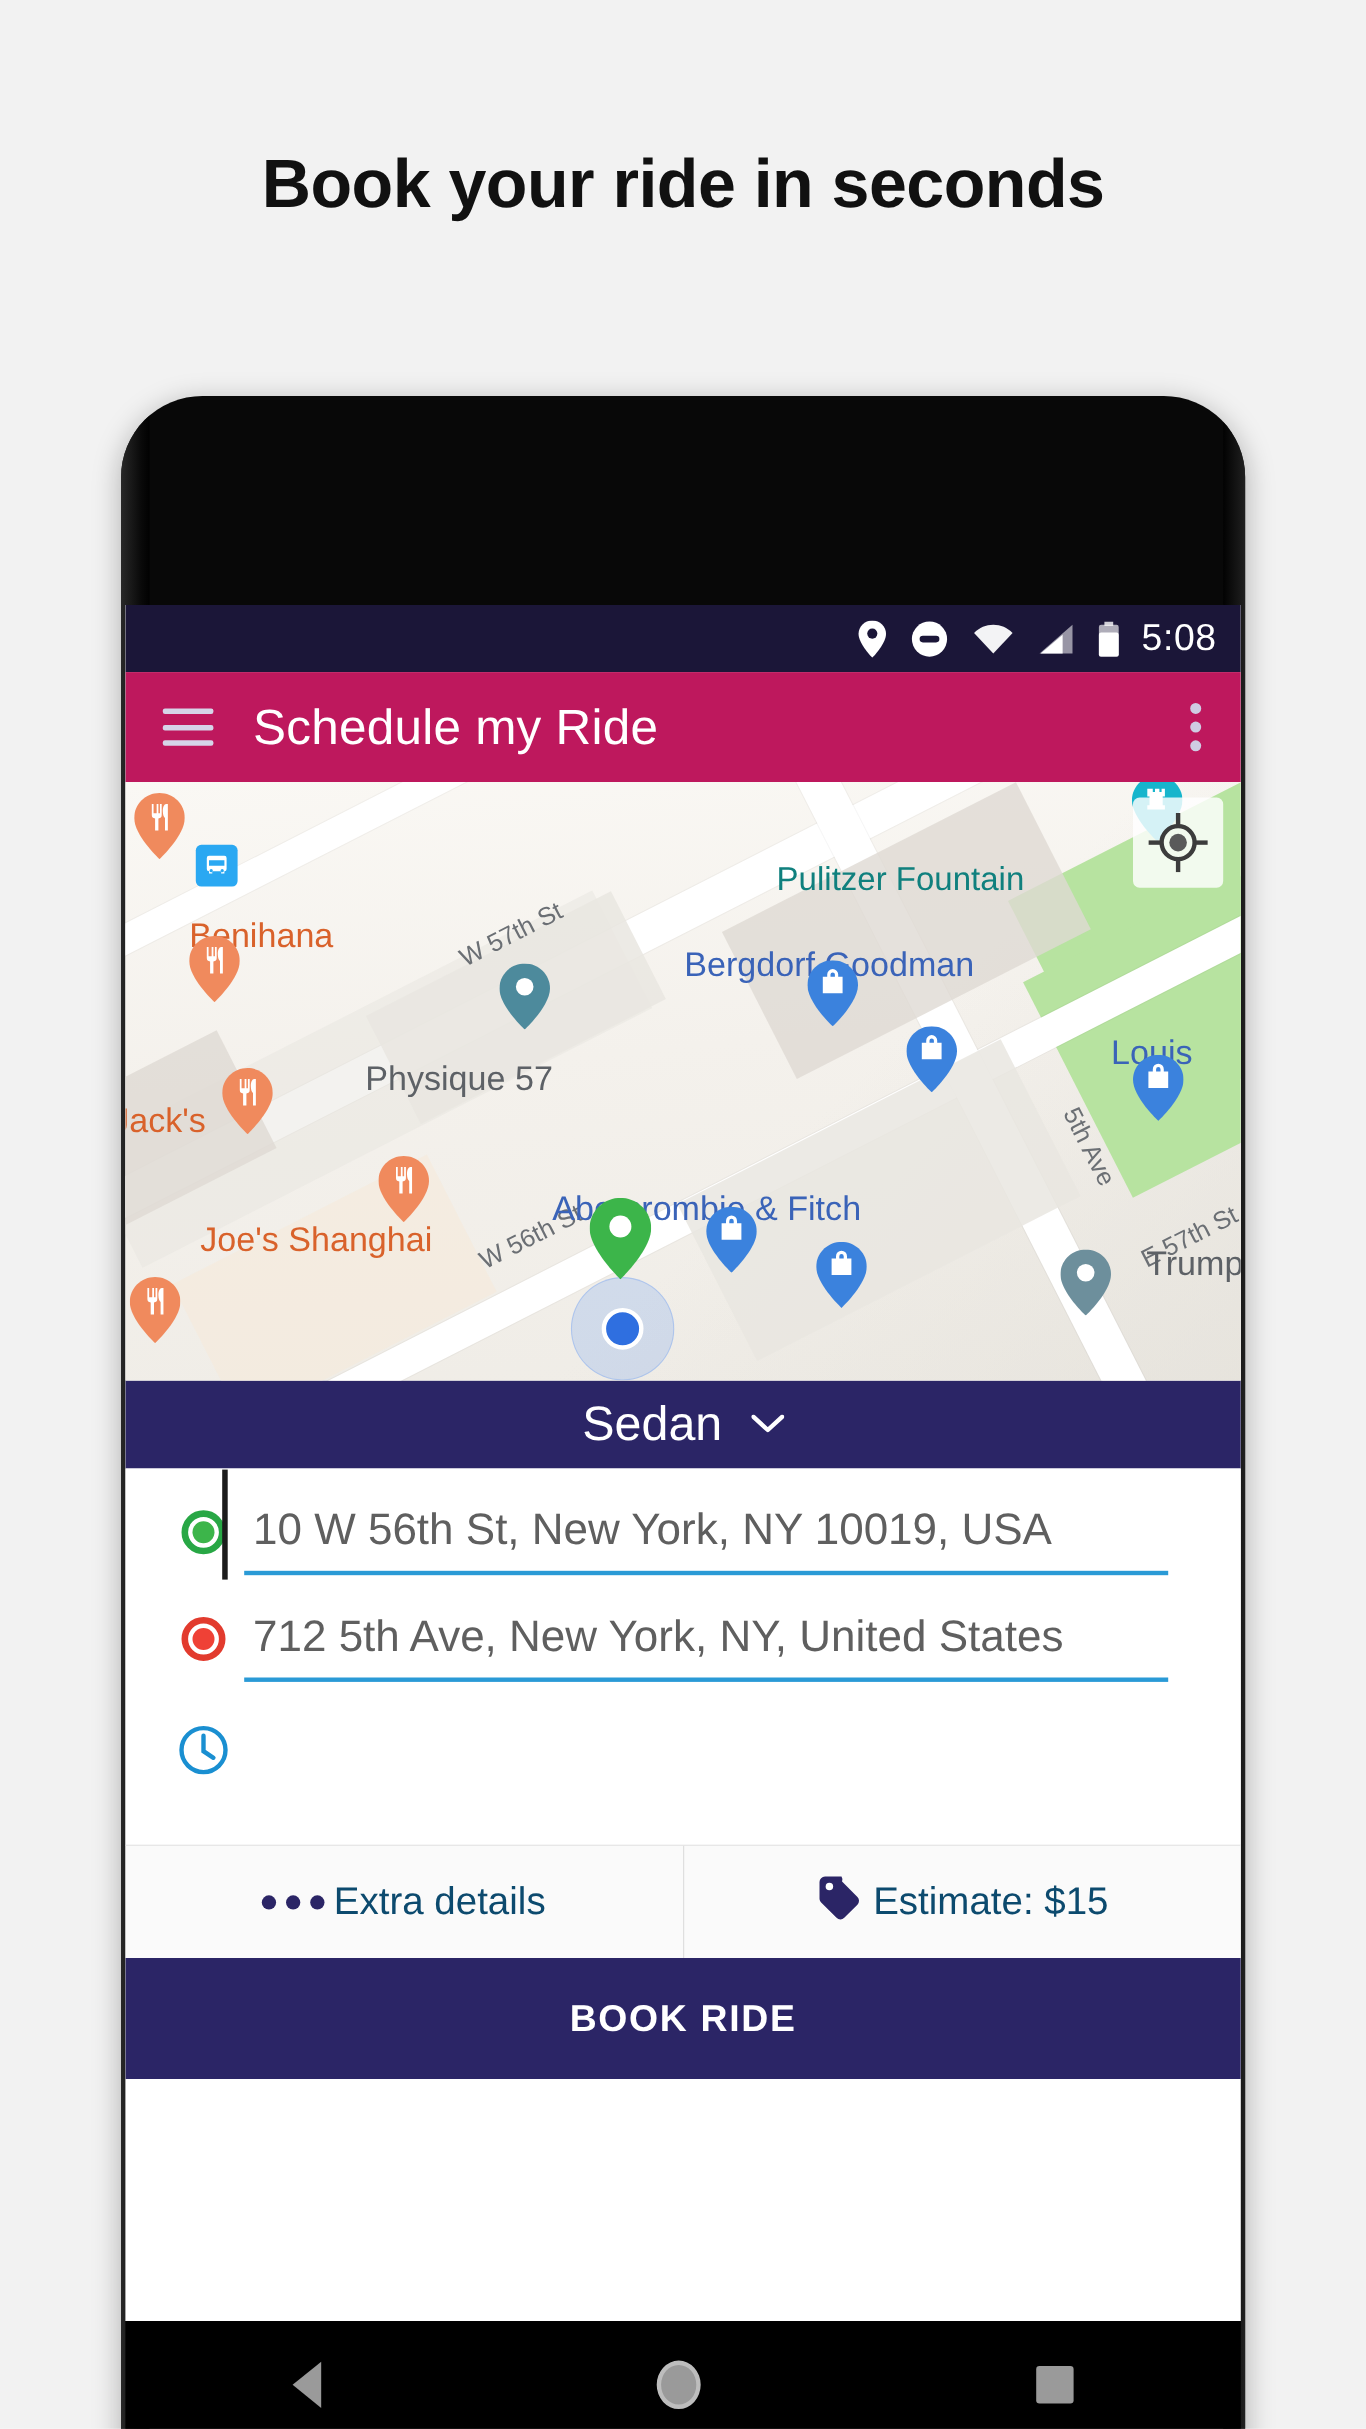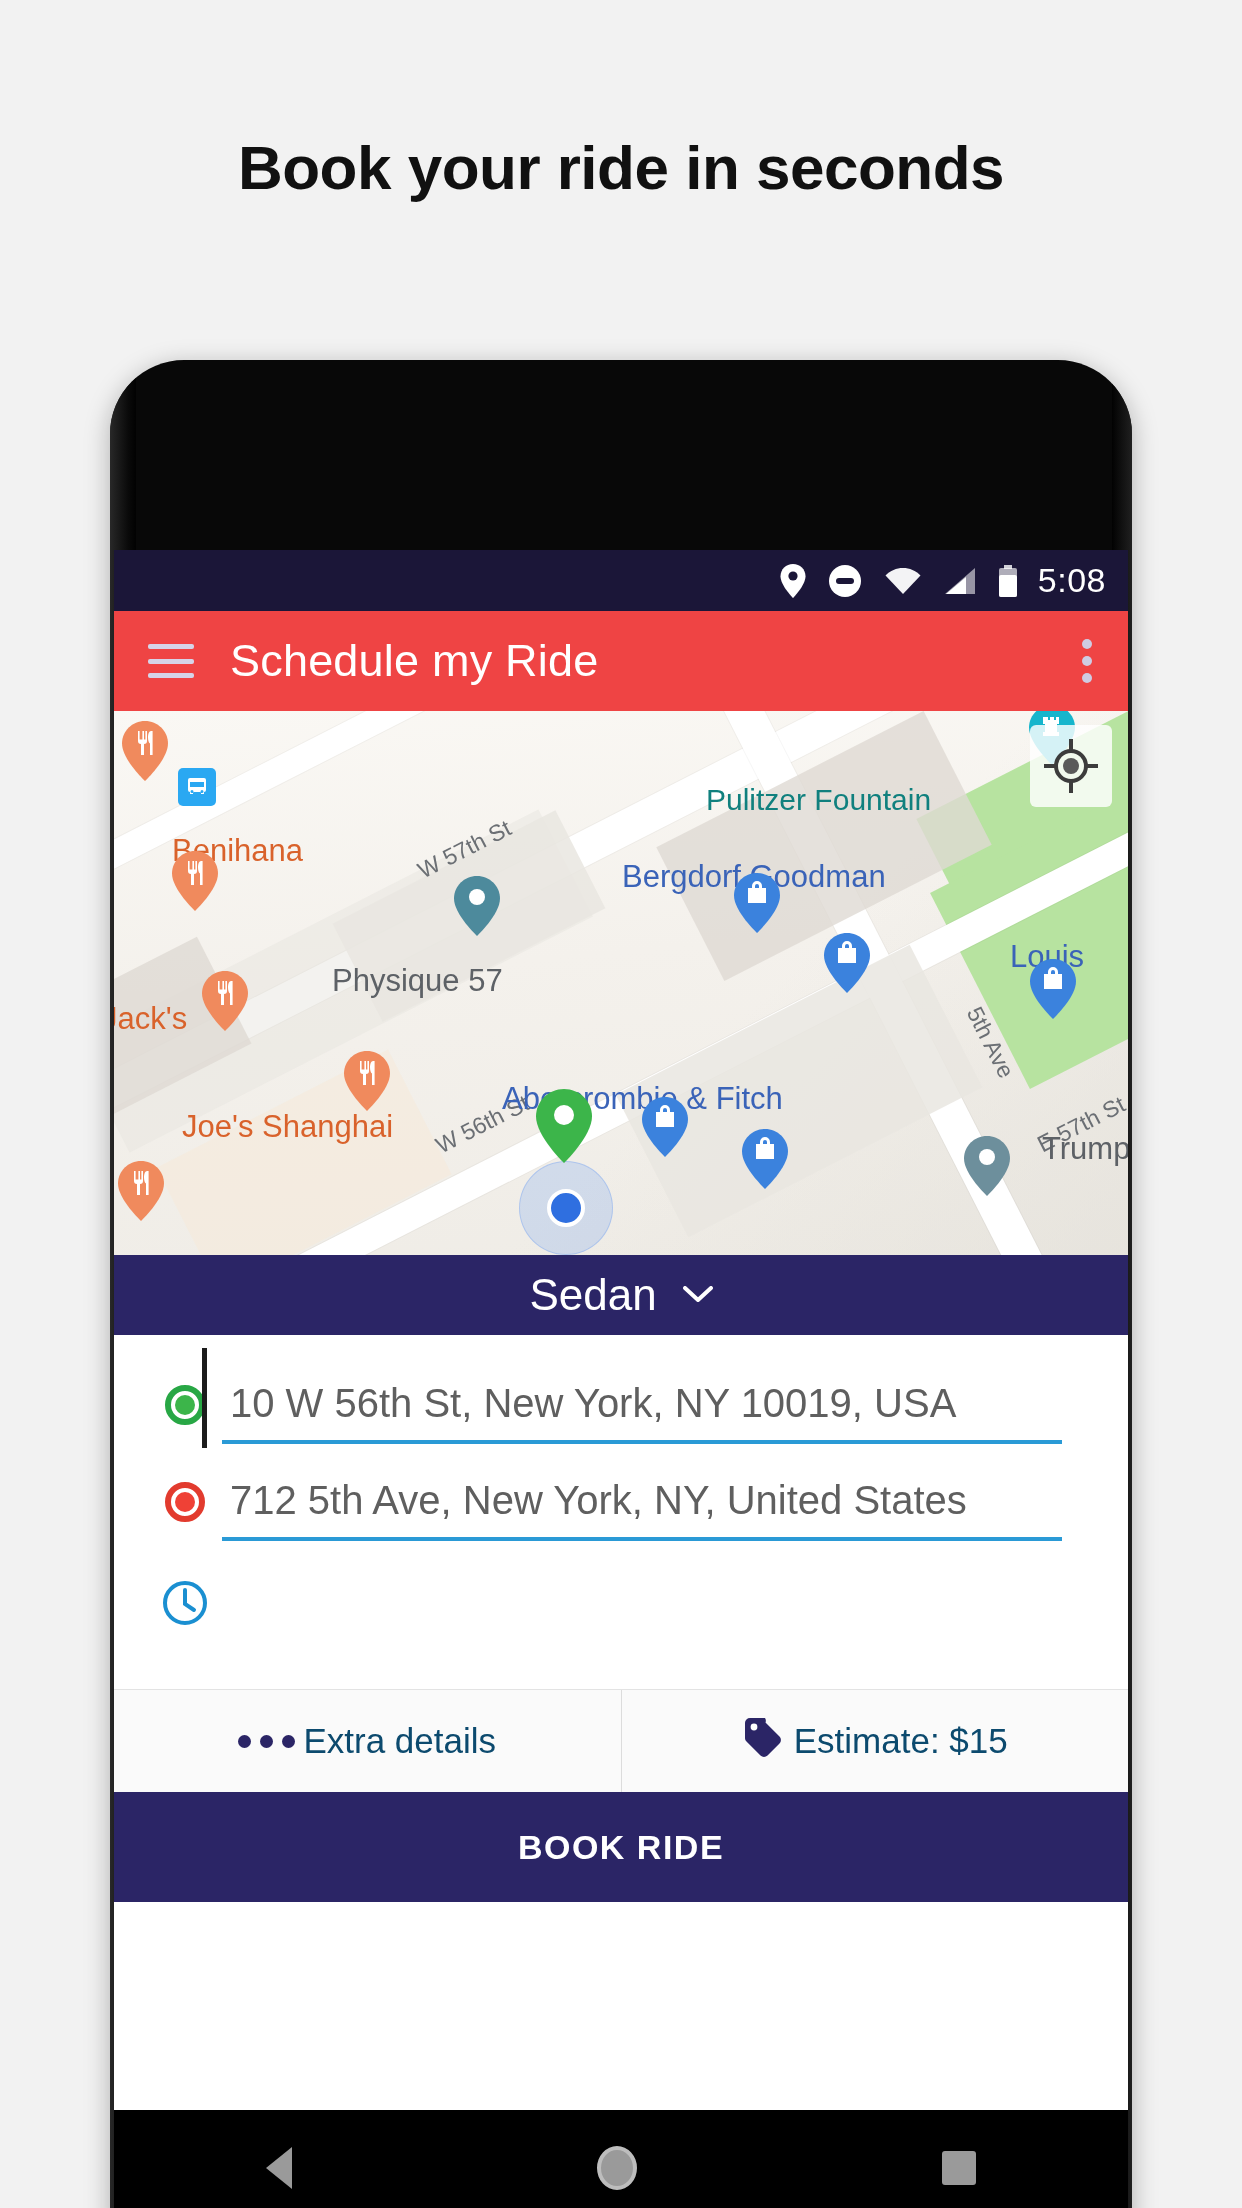--- a/index.html
+++ b/index.html
@@ -64,21 +64,21 @@
   }
   .statusbar .sicons{display:flex;align-items:center;gap:22px;}
   .statusbar svg{display:block;}
   .sb-time{
     color:#fff;font-size:34px;font-weight:400;margin-left:20px;
     letter-spacing:.5px;
   }
 
   
   .appbar{
-    height:100px;background:#ef4444;position:relative;
+    height:100px;background:#be185d;position:relative;
     display:flex;align-items:center;padding:0 34px;box-sizing:border-box;justify-content:center;
   }
   .hamburger{width:46px;height:34px;display:flex;flex-direction:column;justify-content:space-between;cursor:pointer;}
   .hamburger span{display:block;height:5px;background:#d6d4e8;border-radius:2px;}
   .appbar-title{
     color:#fff;font-size:45px;font-weight:400;margin-left:36px;letter-spacing:.2px;
   }
   .overflow{
     margin-left:auto;width:12px;display:flex;flex-direction:column;gap:7px;cursor:pointer;
   }
@@ -403,21 +403,21 @@
       <span class="chev">
         <svg width="30" height="18" viewBox="0 0 30 18">
             <path d="M2 2l13 12L28 2" stroke="#fff" stroke-width="4" fill="none" stroke-linecap="round" stroke-linejoin="round"></path>
           </svg>
       </span>
     </div>
 
     <div class="card">
       <div class="connector" style="top:1036px;height:0;"></div>
 
-      <div class="fieldrow" style="padding-top:28px;border-radius:30px;">
+      <div class="fieldrow" style="padding-top:16px;border-radius:30px;">
         <div class="icon-col">
           <span class="circle-ico">
               <i></i>
             </span>
         </div>
         <div class="field-col">
           <div class="fieldtext" placeholder="Pickup location">10 W 56th St, New York, NY 10019, USA</div>
           <div class="underline"></div>
         </div>
       </div>

